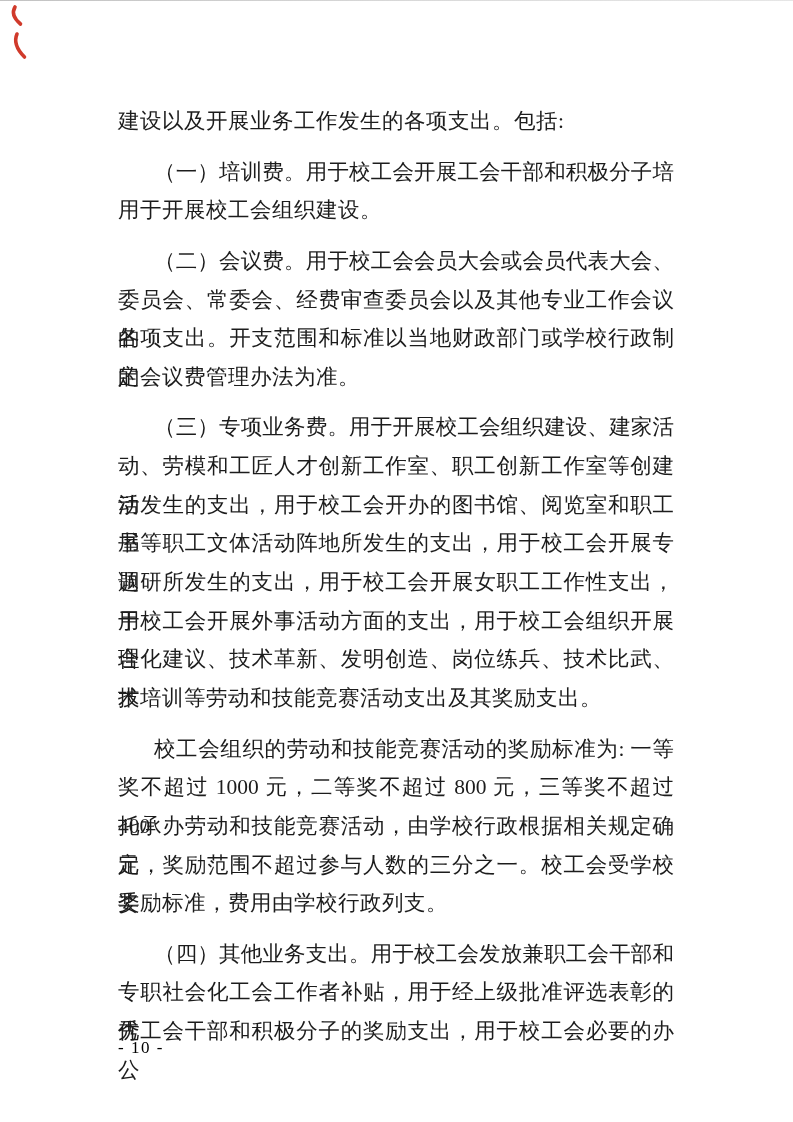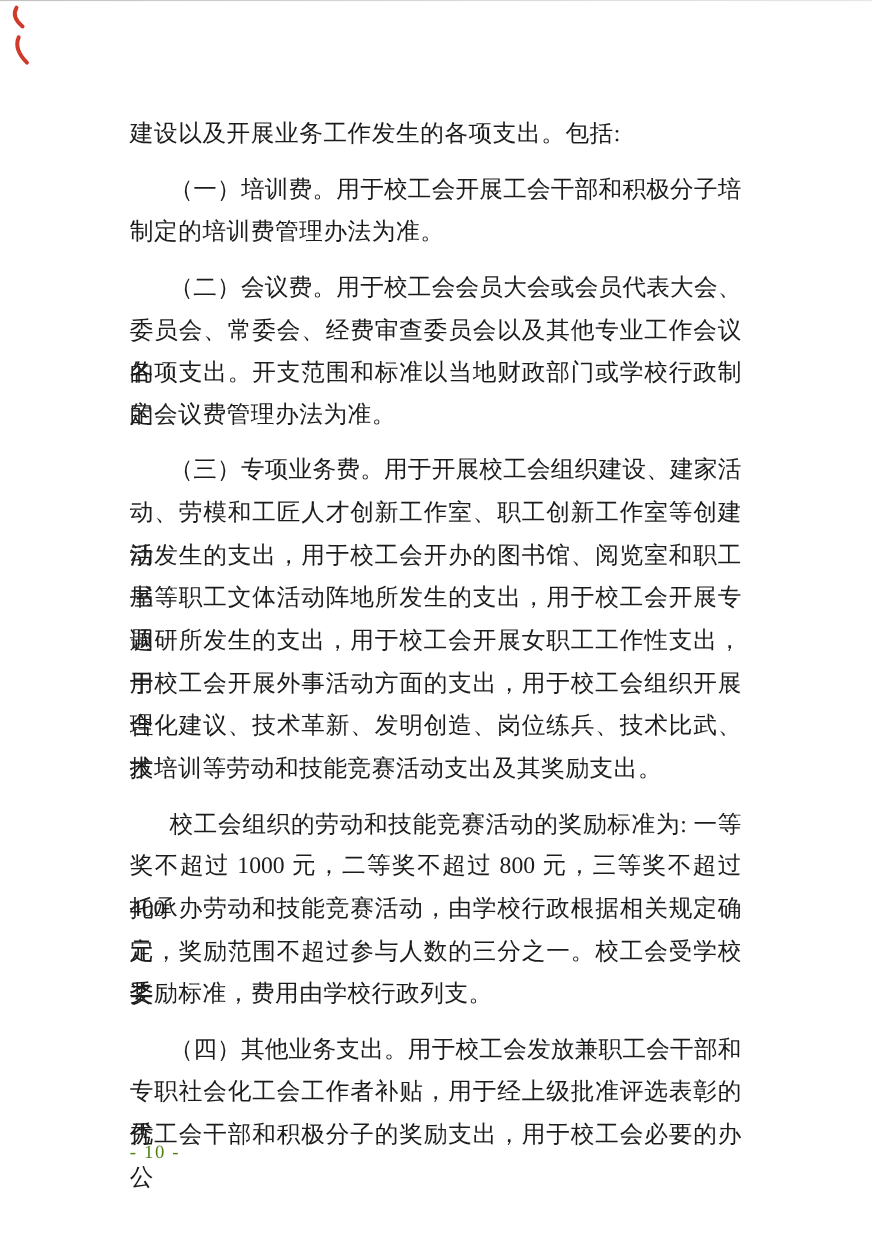--- a/index.html
+++ b/index.html
@@ -58,40 +58,40 @@
     text-justify: inter-character;
     letter-spacing: 0;
   }
   .line.indent { padding-left: 36px; margin-top: 12px; }
   .footer {
     position: absolute;
     left: 118px;
     top: 1038px;
     font-size: 17px;
     letter-spacing: 1.5px;
-    color: #4d7c0f;
+    color: #000000;
     font-family: "Liberation Serif", "DejaVu Serif", serif;
   }
 </style>
 </head>
 <body>
 
 <div class="page">
 
   <div class="scan-edge-line"></div>
 
   <svg class="red-marks" viewBox="0 0 32 58" aria-hidden="true">
     <path d="M9 3 C 5.5 9, 8.5 15, 14.5 20"></path>
     <path d="M11 30 C 7.5 38, 11.5 46, 18.5 53"></path>
   </svg>
 
   <div class="text-block" id="body-lines">
       <div class="line">建设以及开展业务工作发生的各项支出。包括:</div>
       <div class="line indent justify">（一）培训费。用于校工会开展工会干部和积极分子培</div>
-      <div class="line">制定的培训费管理办法为准。</div>
+      <div class="line">用于开展校工会组织建设。</div>
       <div class="line indent justify">（二）会议费。用于校工会会员大会或会员代表大会、</div>
       <div class="line justify">委员会、常委会、经费审查委员会以及其他专业工作会议的</div>
       <div class="line justify">各项支出。开支范围和标准以当地财政部门或学校行政制定</div>
       <div class="line">的会议费管理办法为准。</div>
       <div class="line indent justify">（三）专项业务费。用于开展校工会组织建设、建家活</div>
       <div class="line justify">动、劳模和工匠人才创新工作室、职工创新工作室等创建活</div>
       <div class="line justify">动发生的支出，用于校工会开办的图书馆、阅览室和职工书</div>
       <div class="line justify">屋等职工文体活动阵地所发生的支出，用于校工会开展专题</div>
       <div class="line justify">调研所发生的支出，用于校工会开展女职工工作性支出，用</div>
       <div class="line justify">于校工会开展外事活动方面的支出，用于校工会组织开展合</div>

